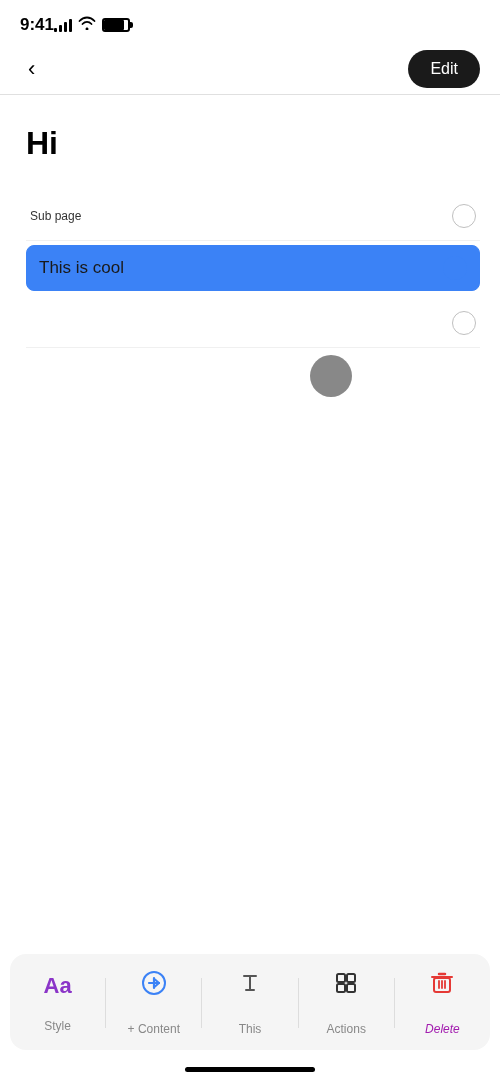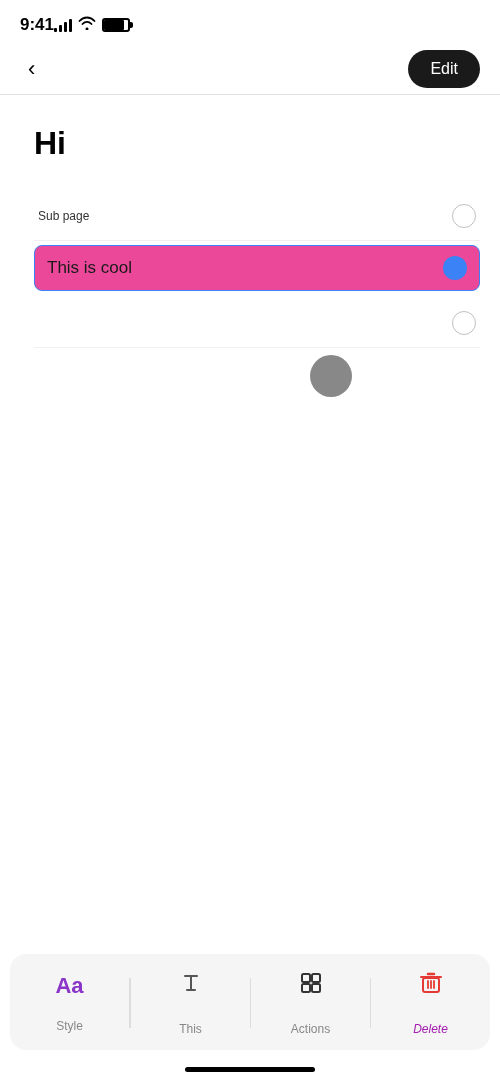--- a/index.html
+++ b/index.html
@@ -106,21 +106,21 @@
 
     
     .divider {
       height: 1px;
       background: #e0e0e0;
       margin: 0 0;
     }
 
     
     .page-content {
-      padding: 30px 20px 20px 34px;
+      padding: 30px 20px 20px 26px;
     }
 
     .page-title {
       font-size: 32px;
       font-weight: 700;
       color: #000;
       margin-bottom: 30px;
     }
 
     
@@ -141,21 +141,21 @@
       width: 24px;
       height: 24px;
       border-radius: 50%;
       border: 1.5px solid #c0c0c0;
       background: transparent;
       flex-shrink: 0;
     }
 
     
     .selected-item {
-      background: #ec4899;
+      background: #3b82f6;
       border: 1.5px solid #3b82f6;
       border-radius: 8px;
       padding: 10px 12px;
       display: flex;
       align-items: center;
       justify-content: space-between;
       margin: 4px 0;
     }
 
     .selected-item-text {
@@ -299,20 +299,31 @@
 <div class="bottom-toolbar">
   <div class="toolbar-container">
 
     <div class="toolbar-item">
       <span class="icon-style">Aa</span>
       <span class="toolbar-label">Style</span>
     </div>
 
     <div class="toolbar-divider"></div>
 
+    <div class="toolbar-item">
+      <span class="icon-content">
+        <svg width="26" height="26" viewBox="0 0 26 26" fill="none">
+          <circle cx="13" cy="13" r="11" stroke="#3b82f6" stroke-width="2"></circle>
+          <path d="M13 8 L13 18 M8 13 L18 13" stroke="#3b82f6" stroke-width="2.2" stroke-linecap="round"></path>
+          <path d="M18 13 L14 9.5" stroke="#3b82f6" stroke-width="2" stroke-linecap="round"></path>
+          <path d="M18 13 L14 16.5" stroke="#3b82f6" stroke-width="2" stroke-linecap="round"></path>
+        </svg>
+      </span>
+      <span class="toolbar-label">+ Content</span>
+    </div>
 
     <div class="toolbar-divider"></div>
 
     <div class="toolbar-item">
       <span class="icon-edit">
         <svg width="26" height="26" viewBox="0 0 26 26" fill="none">
           <line x1="13" y1="6" x2="13" y2="20" stroke="#555" stroke-width="2" stroke-linecap="round"></line>
           <line x1="7" y1="6" x2="19" y2="6" stroke="#555" stroke-width="2" stroke-linecap="round"></line>
           <line x1="9" y1="20" x2="17" y2="20" stroke="#555" stroke-width="2" stroke-linecap="round"></line>
         </svg>

